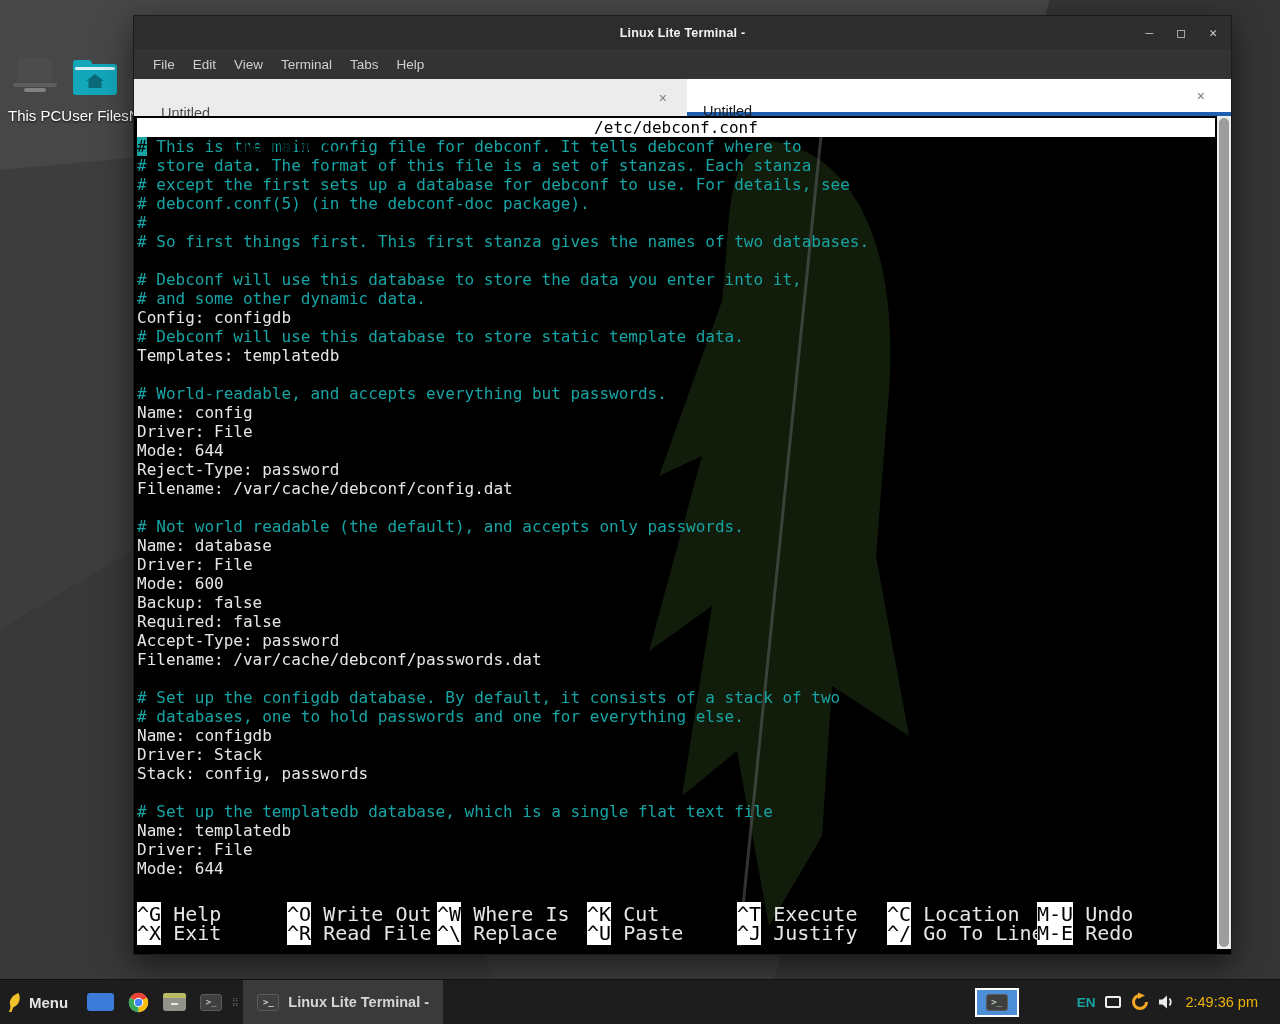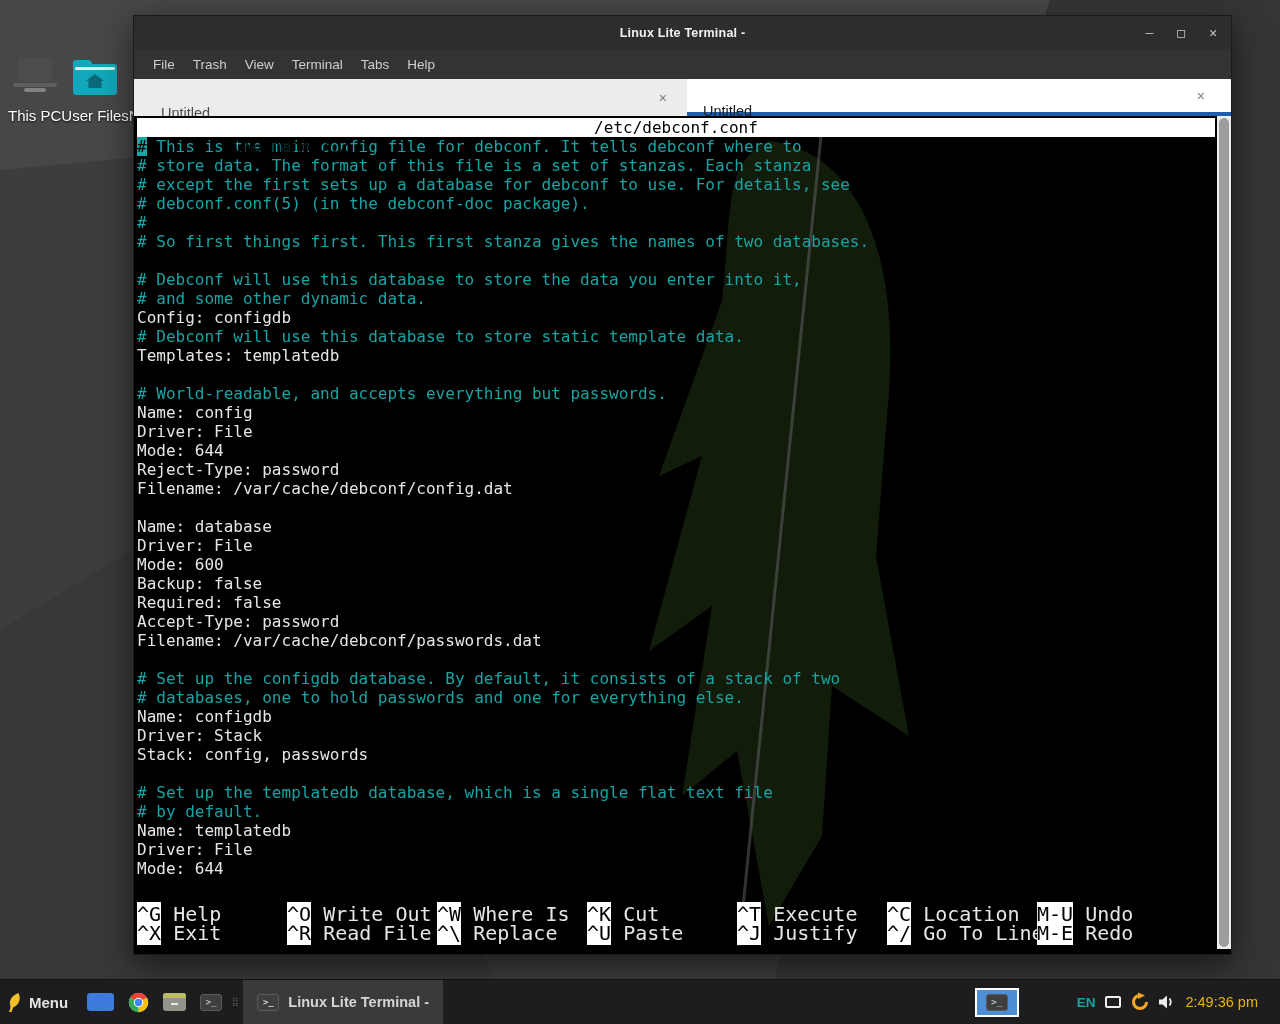--- a/index.html
+++ b/index.html
@@ -166,21 +166,21 @@
     <span class="wtitle">Linux Lite Terminal -</span>
     <div class="wctrls">
       <span>–</span>
       <span>□</span>
       <span>✕</span>
     </div>
   </div>
 
   <div class="menubar" id="menubar">
       <span class="menu-item">File</span>
-      <span class="menu-item">Trash</span>
+      <span class="menu-item">Edit</span>
       <span class="menu-item">View</span>
       <span class="menu-item">Terminal</span>
       <span class="menu-item">Tabs</span>
       <span class="menu-item">Help</span>
     </div>
 
   <div class="tabbar">
     <div class="tab inactive">
       <span class="tlabel">Untitled</span>
       <span class="tclose">×</span>
@@ -215,36 +215,36 @@
           <div class="tl cm"># Debconf will use this database to store static template data.</div>
           <div class="tl">Templates: templatedb</div>
           <div class="tl">&nbsp;</div>
           <div class="tl cm"># World-readable, and accepts everything but passwords.</div>
           <div class="tl">Name: config</div>
           <div class="tl">Driver: File</div>
           <div class="tl">Mode: 644</div>
           <div class="tl">Reject-Type: password</div>
           <div class="tl">Filename: /var/cache/debconf/config.dat</div>
           <div class="tl">&nbsp;</div>
+          <div class="tl cm"># Not world readable (the default), and accepts only passwords.</div>
           <div class="tl">Name: database</div>
           <div class="tl">Driver: File</div>
           <div class="tl">Mode: 600</div>
           <div class="tl">Backup: false</div>
           <div class="tl">Required: false</div>
           <div class="tl">Accept-Type: password</div>
           <div class="tl">Filename: /var/cache/debconf/passwords.dat</div>
           <div class="tl">&nbsp;</div>
           <div class="tl cm"># Set up the configdb database. By default, it consists of a stack of two</div>
           <div class="tl cm"># databases, one to hold passwords and one for everything else.</div>
           <div class="tl">Name: configdb</div>
           <div class="tl">Driver: Stack</div>
           <div class="tl">Stack: config, passwords</div>
           <div class="tl">&nbsp;</div>
           <div class="tl cm"># Set up the templatedb database, which is a single flat text file</div>
-          <div class="tl cm"># by default.</div>
           <div class="tl">Name: templatedb</div>
           <div class="tl">Driver: File</div>
           <div class="tl">Mode: 644</div>
         </div>
     </div>
     <div class="shortcuts" id="nano-shortcuts">
         <div class="sc-col">
           <div class="sc-row"><span class="sc-key">^G</span> Help</div>
           <div class="sc-row"><span class="sc-key">^X</span> Exit</div>
         </div>

